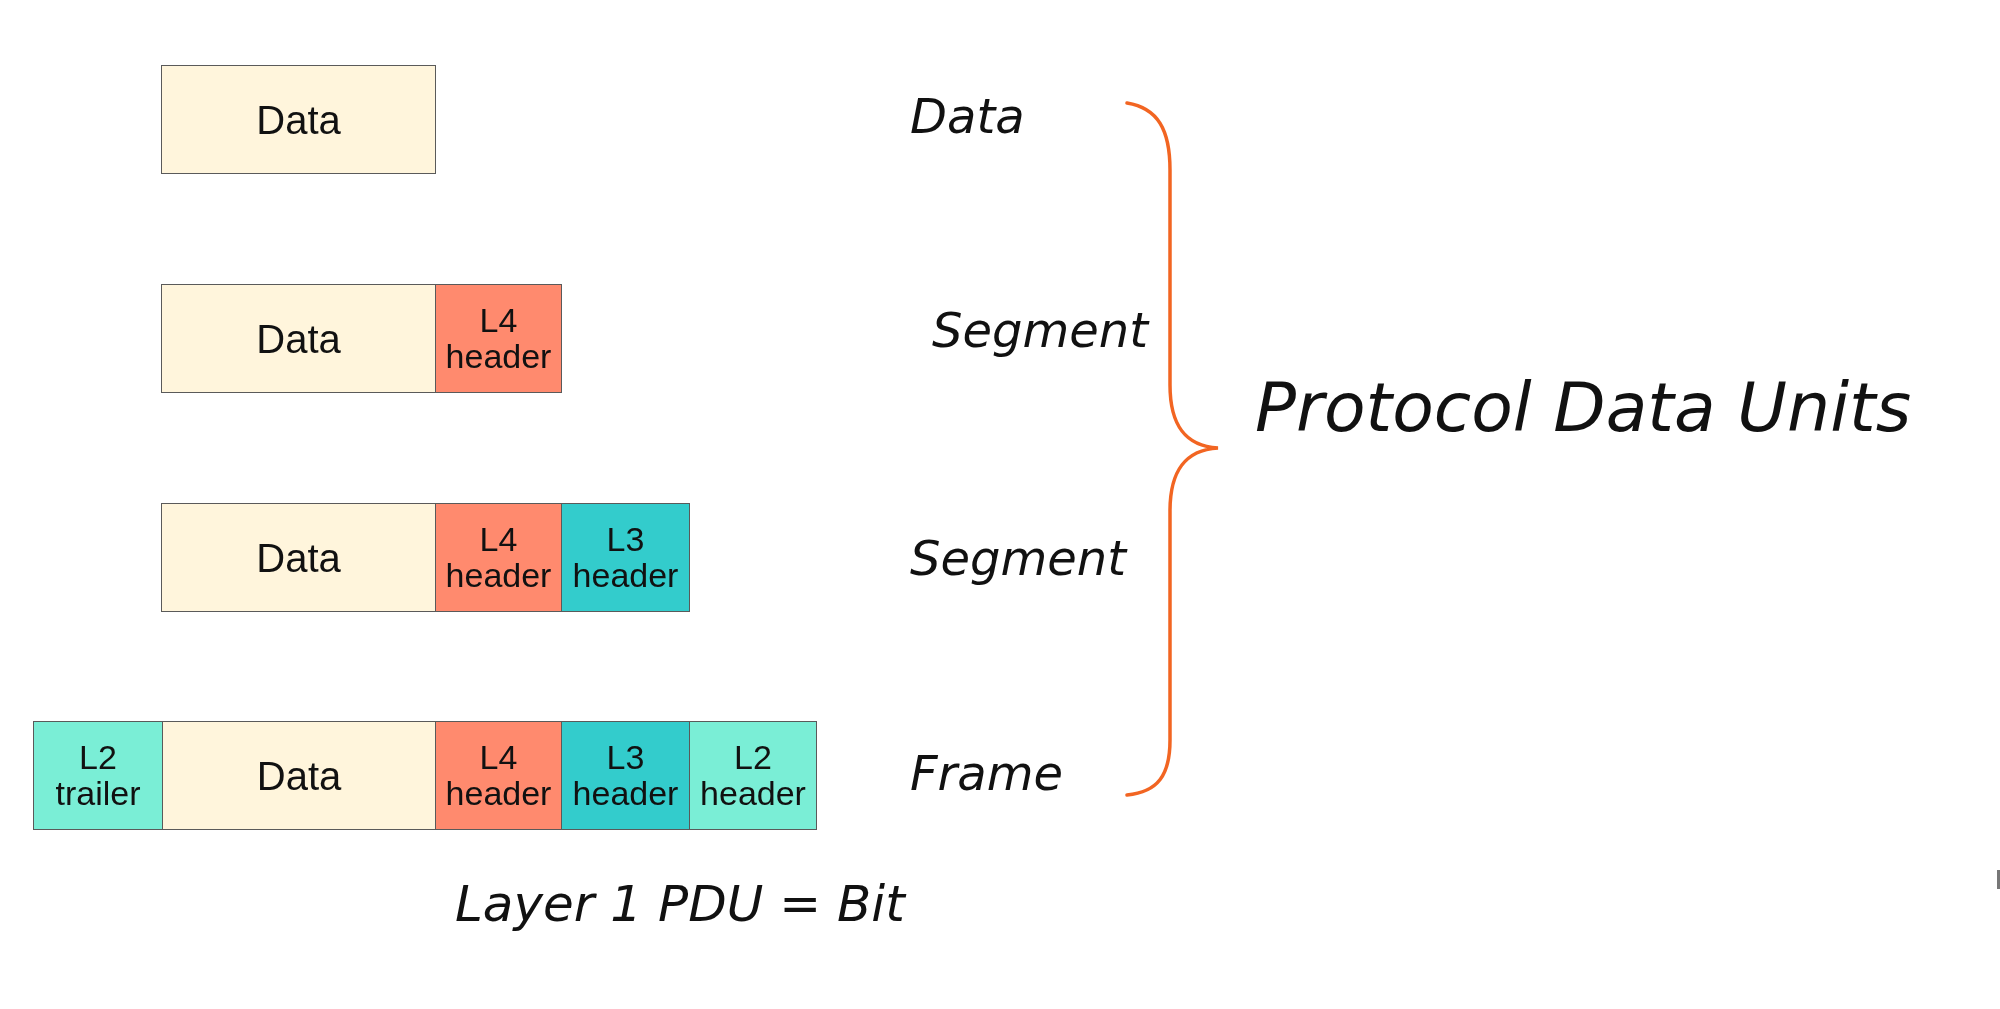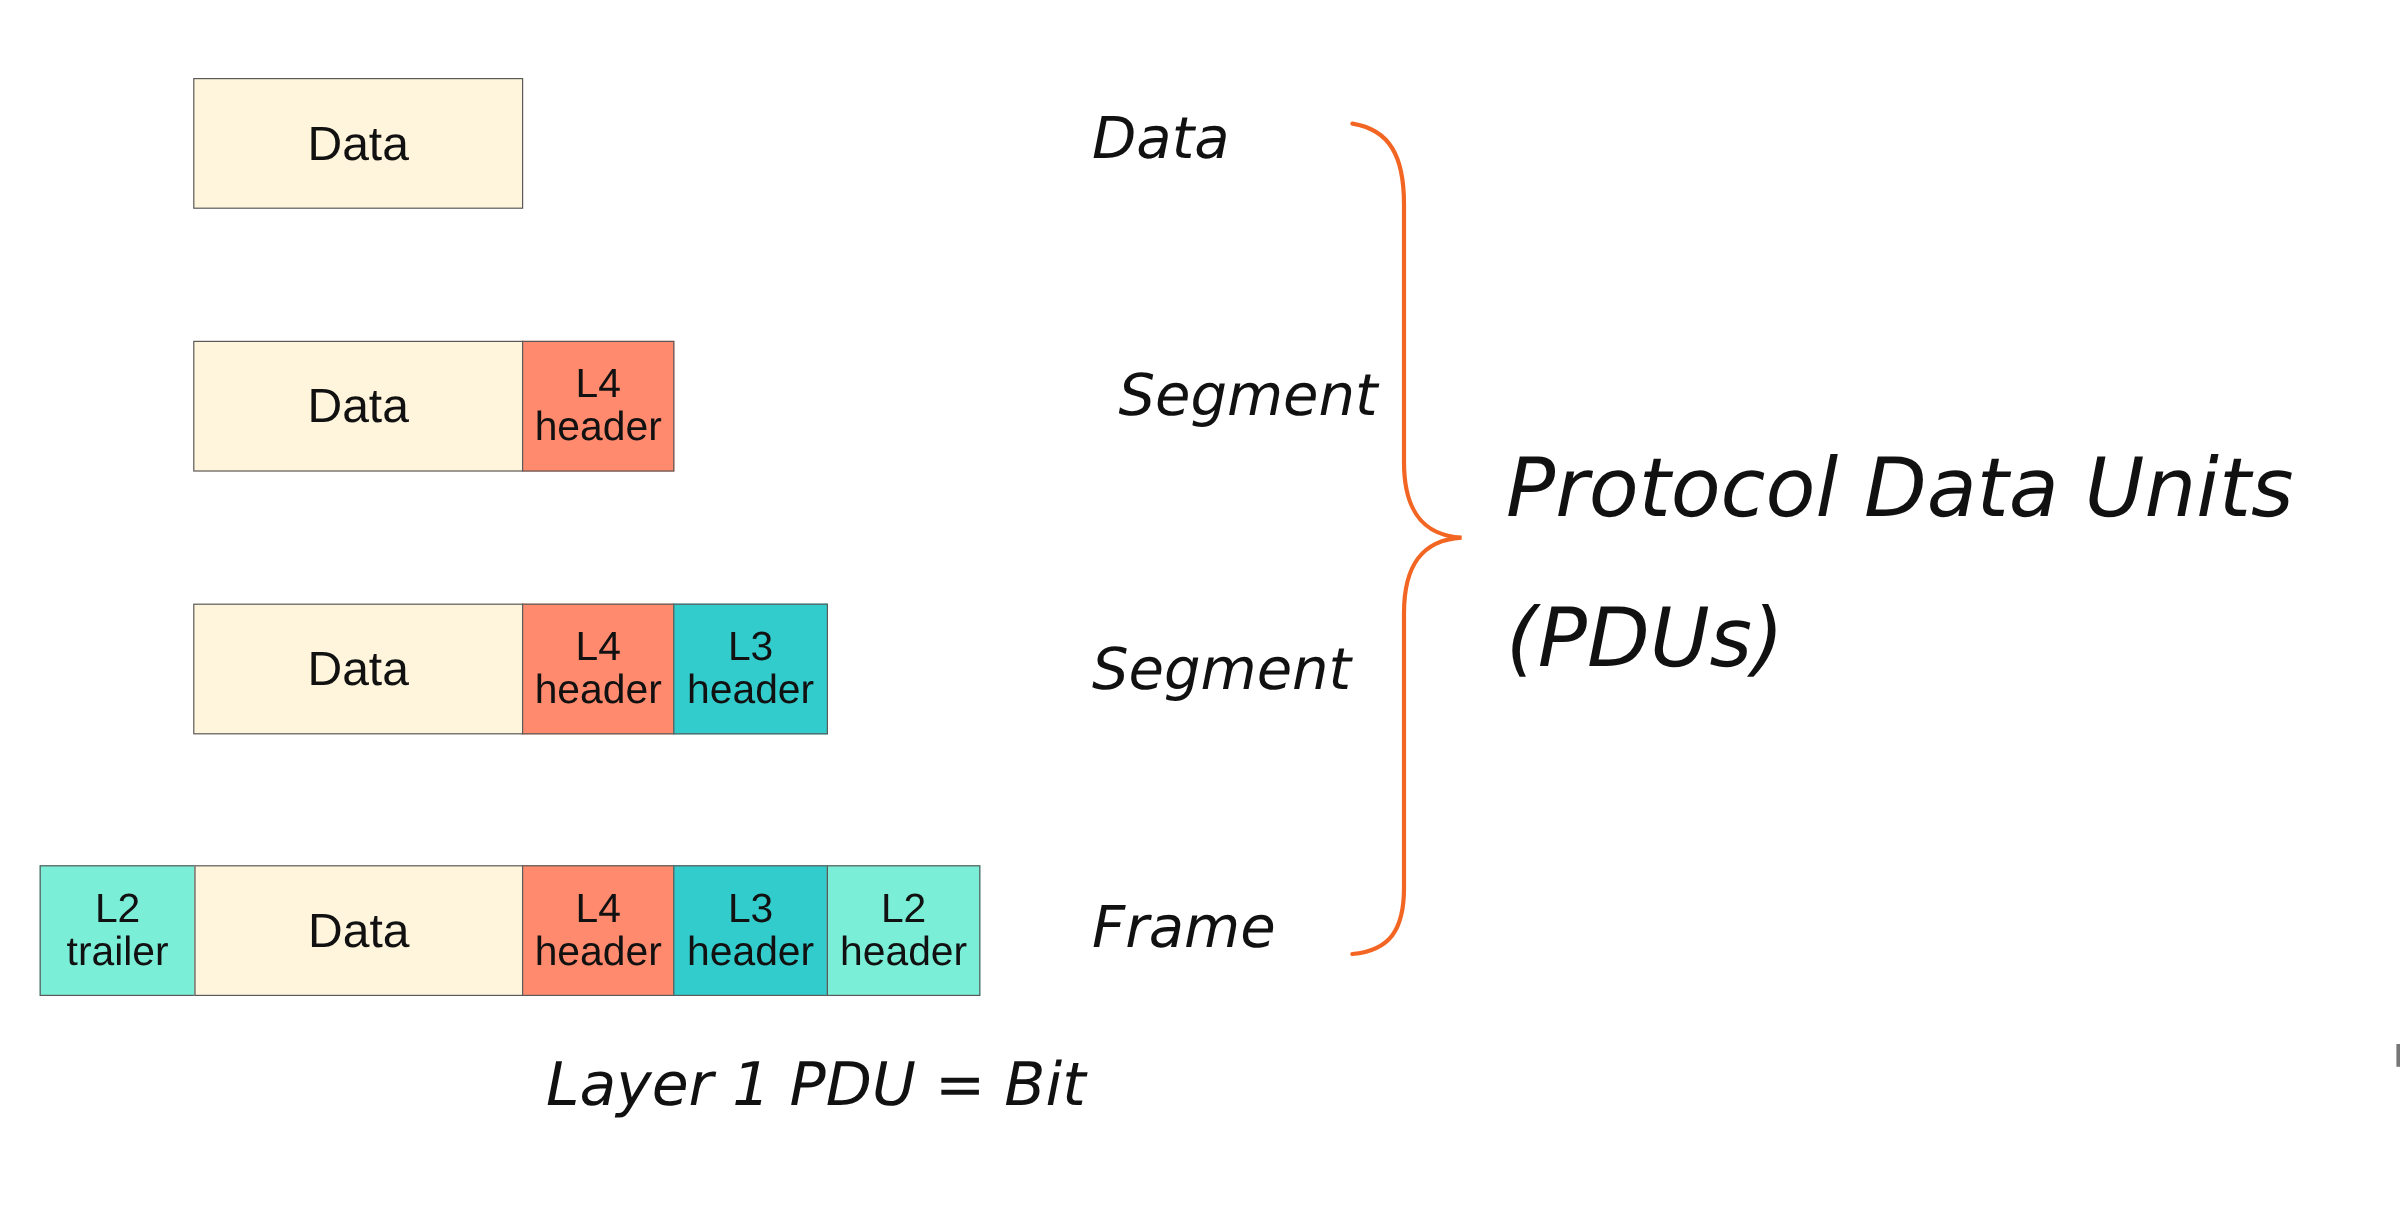--- a/index.html
+++ b/index.html
@@ -73,18 +73,17 @@
 <div class="hand pdu-label" style="left:932px; top:302px;">Segment</div>
 <div class="hand pdu-label" style="left:910px; top:530px;">Segment</div>
 <div class="hand pdu-label" style="left:910px; top:745px;">Frame</div>
 
 <svg class="brace" width="2000" height="1009">
   <path id="brace-path" d="M1127,103 C1158,108 1170,130 1170,170 L1170,385 C1170,425 1185,446 1218,448 C1185,450 1170,471 1170,511 L1170,740 C1170,775 1158,792 1127,795" fill="none" stroke-width="3.5" stroke-linecap="round" stroke="#f26522"></path>
 </svg>
 
 <div class="hand title" style="left:1255px; top:345px;">
   <div>Protocol Data Units</div>
-  <div>(PDUs)</div>
 </div>
 
 <div class="hand bottom" style="left:455px; top:875px;">Layer 1 PDU = Bit</div>
 
 <div class="edge-mark"></div>
 
 </body></html>

